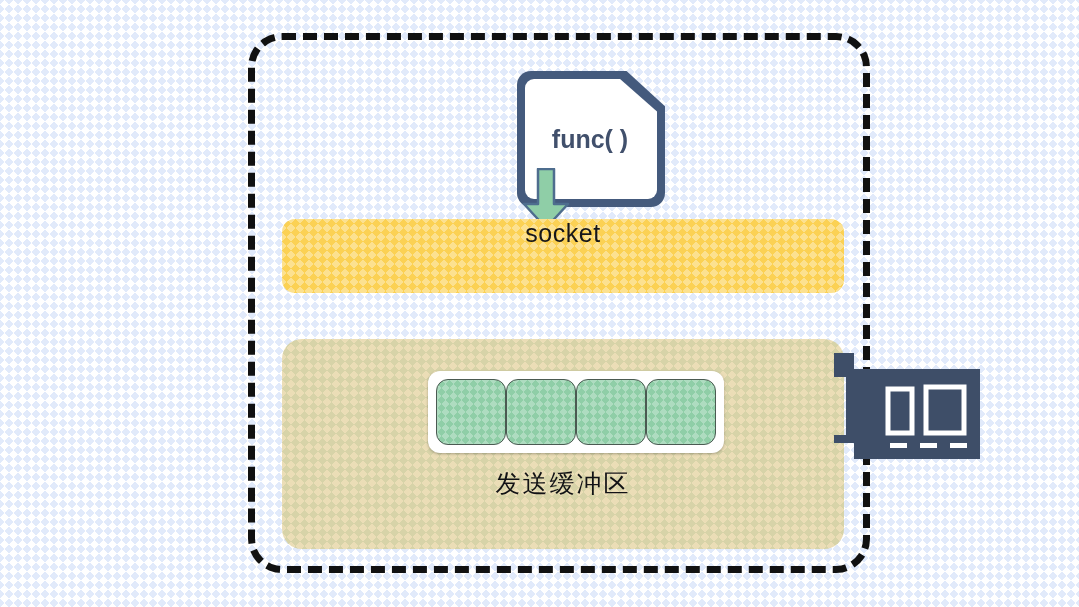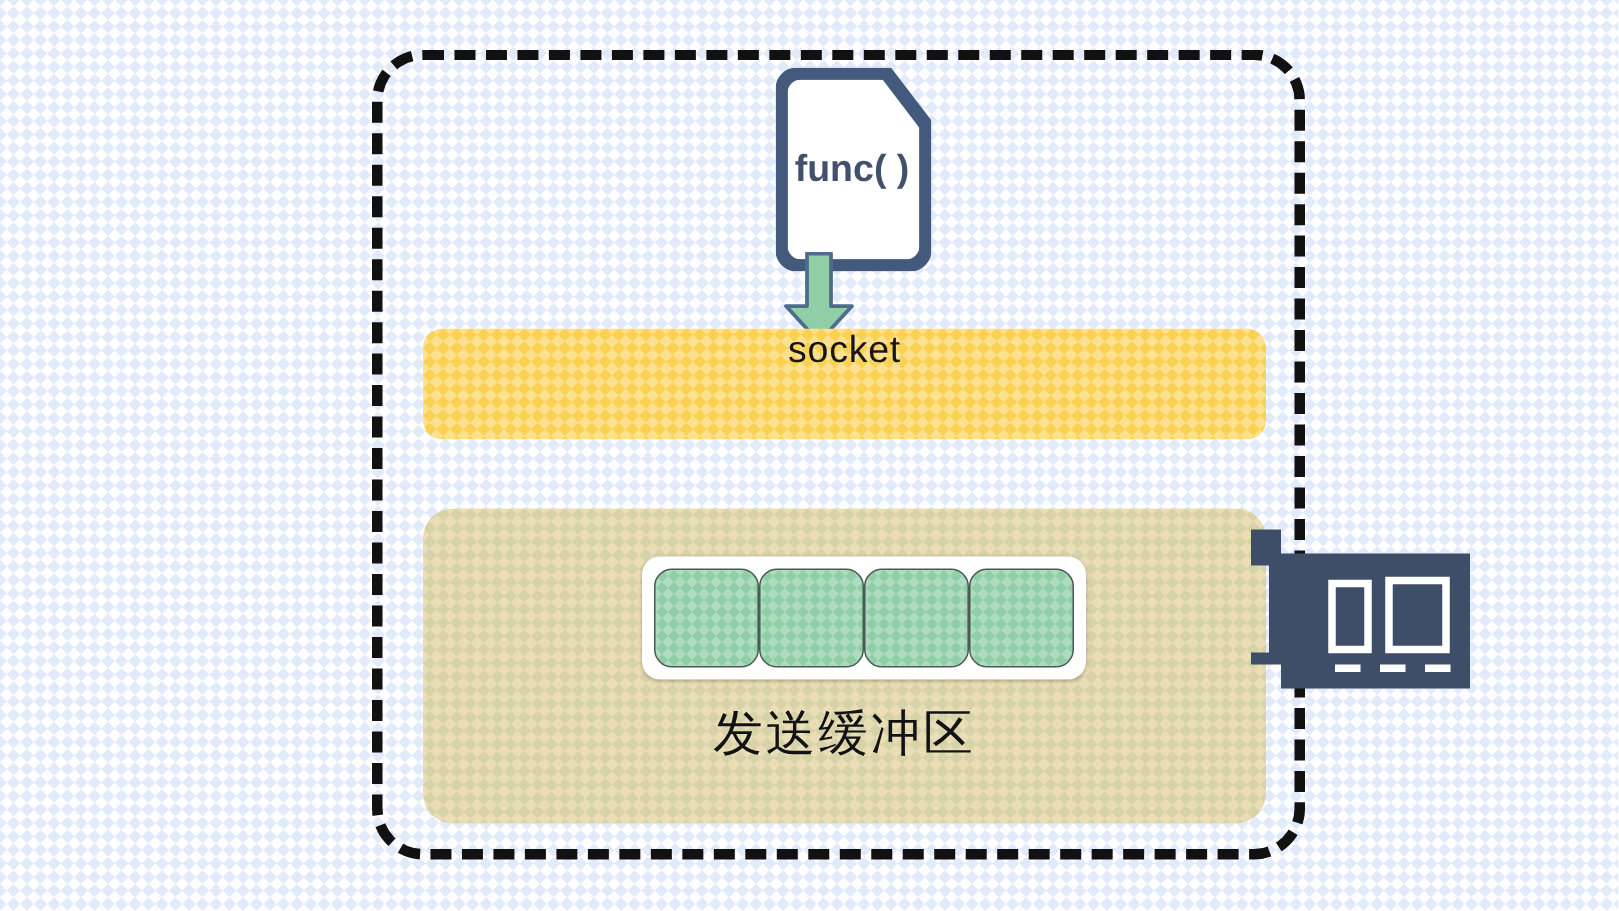--- a/index.html
+++ b/index.html
@@ -38,23 +38,24 @@
     border: 7px dashed #111111;
     border-radius: 34px;
     box-sizing: border-box;
     background: transparent;
   }
 
   
   #func-doc {
     position: absolute;
     left: 517px;
-    top: 45px;
+    top: 71px;
     width: 104px;
     height: 136px;
+    padding-left: 44px;
   }
   #func-doc .doc-shape {
     position: absolute;
     inset: 0;
     background: #445a7d;
     -webkit-clip-path: polygon(0% 0%, 74% 0%, 100% 26%, 100% 100%, 0% 100%);
     clip-path: polygon(0% 0%, 74% 0%, 100% 26%, 100% 100%, 0% 100%);
     border-radius: 14px;
   }
   #func-doc .doc-inner {
@@ -159,21 +160,21 @@
     border-radius: 12px;
     box-sizing: border-box;
   }
 
   #buffer-caption {
     position: absolute;
     left: 0;
     right: 0;
     top: 128px;
     text-align: center;
-    font-size: 33px;
+    font-size: 25px;
     color: #111215;
     font-family: "DejaVu Sans", "Liberation Sans", sans-serif;
     letter-spacing: 2px;
   }
 
   
   #network-card {
     position: absolute;
     left: 830px;
     top: 347px;

